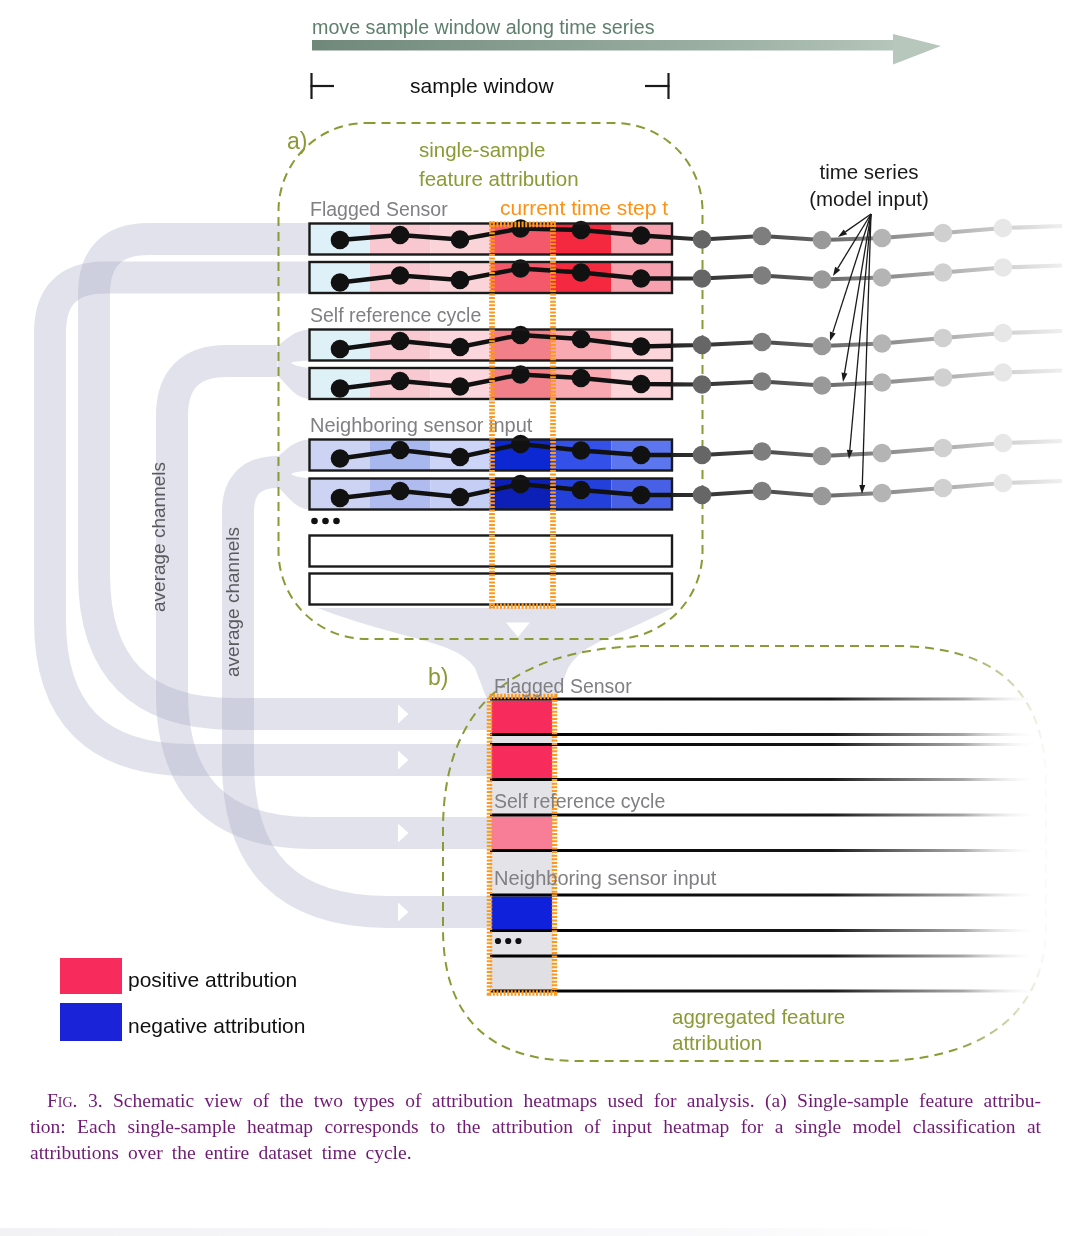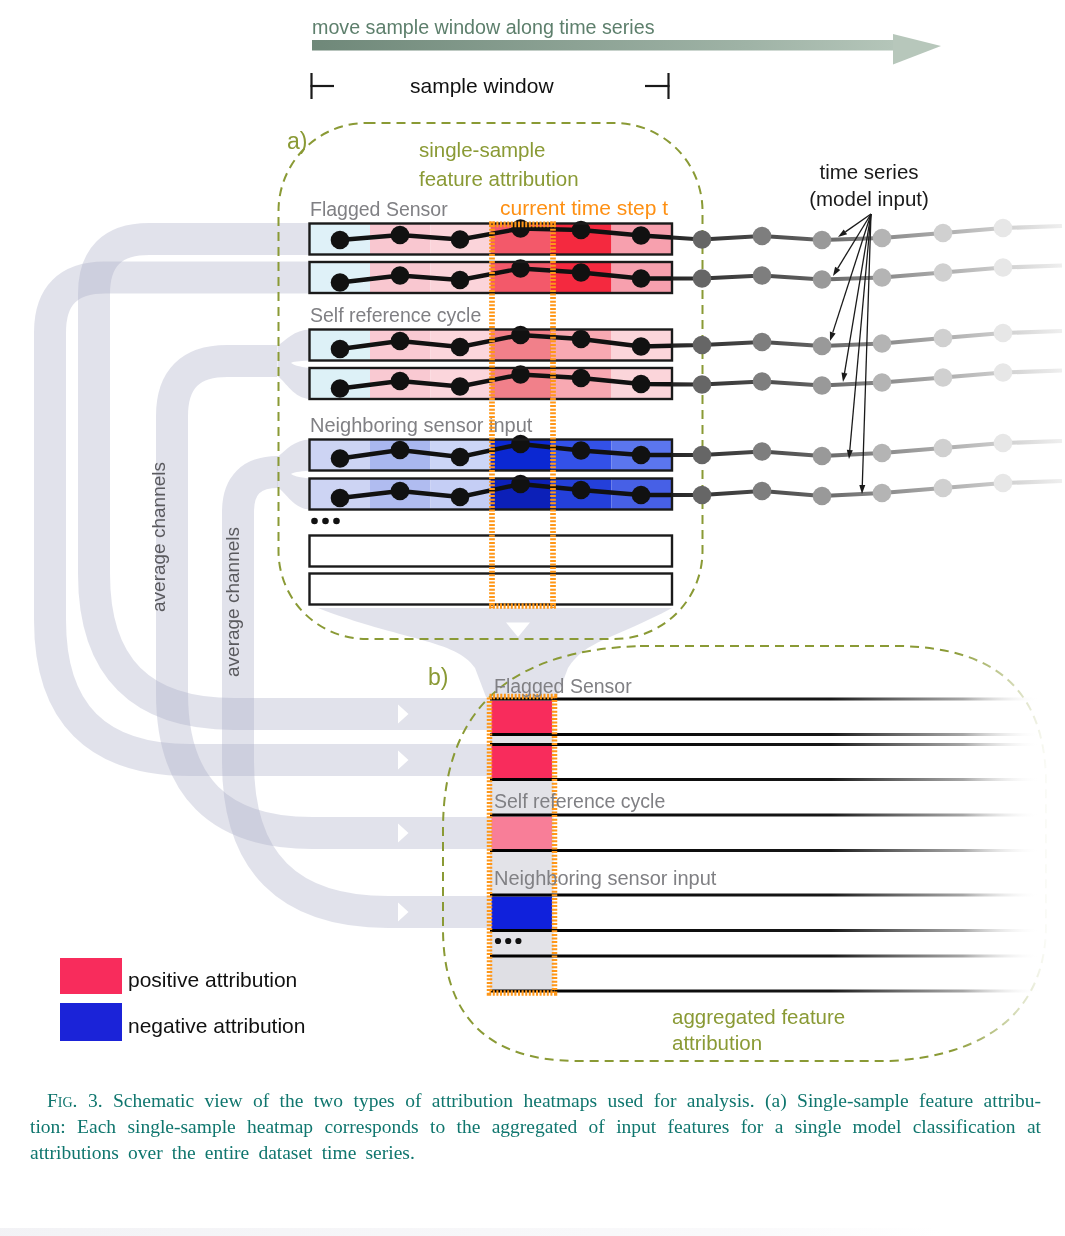--- a/index.html
+++ b/index.html
@@ -1,18 +1,18 @@
 <!DOCTYPE html>
 <html><head><meta charset="utf-8">
 <style>
 html,body{margin:0;padding:0;background:#ffffff;}
 #page{position:relative;width:1065px;height:1236px;overflow:hidden;}
 #page svg{position:absolute;left:0;top:0;}
 #cap{position:absolute;left:30px;top:1088px;width:1011px;
- font-family:"Liberation Serif",serif;font-size:19.5px;line-height:26px;color:#0f766e;}
+ font-family:"Liberation Serif",serif;font-size:19.5px;line-height:26px;color:#701a75;}
 #cap .jl{text-align:justify;text-align-last:justify;}
 #cap .sc{font-variant:small-caps;}
 </style></head>
 <body>
 <div id="page">
 <svg width="1065" height="1236" viewBox="0 0 1065 1236" font-family="Liberation Sans, sans-serif">
       <defs>
         <linearGradient id="gbar" x1="0" y1="0" x2="1" y2="0">
           <stop offset="0" stop-color="#6f8879"></stop>
           <stop offset="0.75" stop-color="#9fb3a6"></stop>
@@ -260,15 +260,15 @@
       <text x="672" y="1024" font-size="20.5" fill="#8a9a35">aggregated feature</text>
       <text x="672" y="1050" font-size="20.5" fill="#8a9a35">attribution</text>
       <rect x="60" y="958" width="62" height="36" fill="#f82c5c"></rect>
       <rect x="60" y="1003" width="62" height="38" fill="#1b23d8"></rect>
       <text x="128" y="987" font-size="21" fill="#111111">positive attribution</text>
       <text x="128" y="1033" font-size="21" fill="#111111">negative attribution</text>
       <rect x="-10" y="1228" width="950" height="14" rx="7" fill="url(#gstrip)" opacity="0.8"></rect>
     </svg>
 <div id="cap">
 <div class="jl" style="text-indent:17px"><span class="sc">Fig.</span> 3. Schematic view of the two types of attribution heatmaps used for analysis. (a) Single-sample feature attribu-</div>
-<div class="jl">tion: Each single-sample heatmap corresponds to the aggregated of input features for a single model classification at</div>
-<div style="word-spacing:4.3px">attributions over the entire dataset time series.</div>
+<div class="jl">tion: Each single-sample heatmap corresponds to the attribution of input heatmap for a single model classification at</div>
+<div style="word-spacing:4.3px">attributions over the entire dataset time cycle.</div>
 </div>
 </div>
 </body></html>

